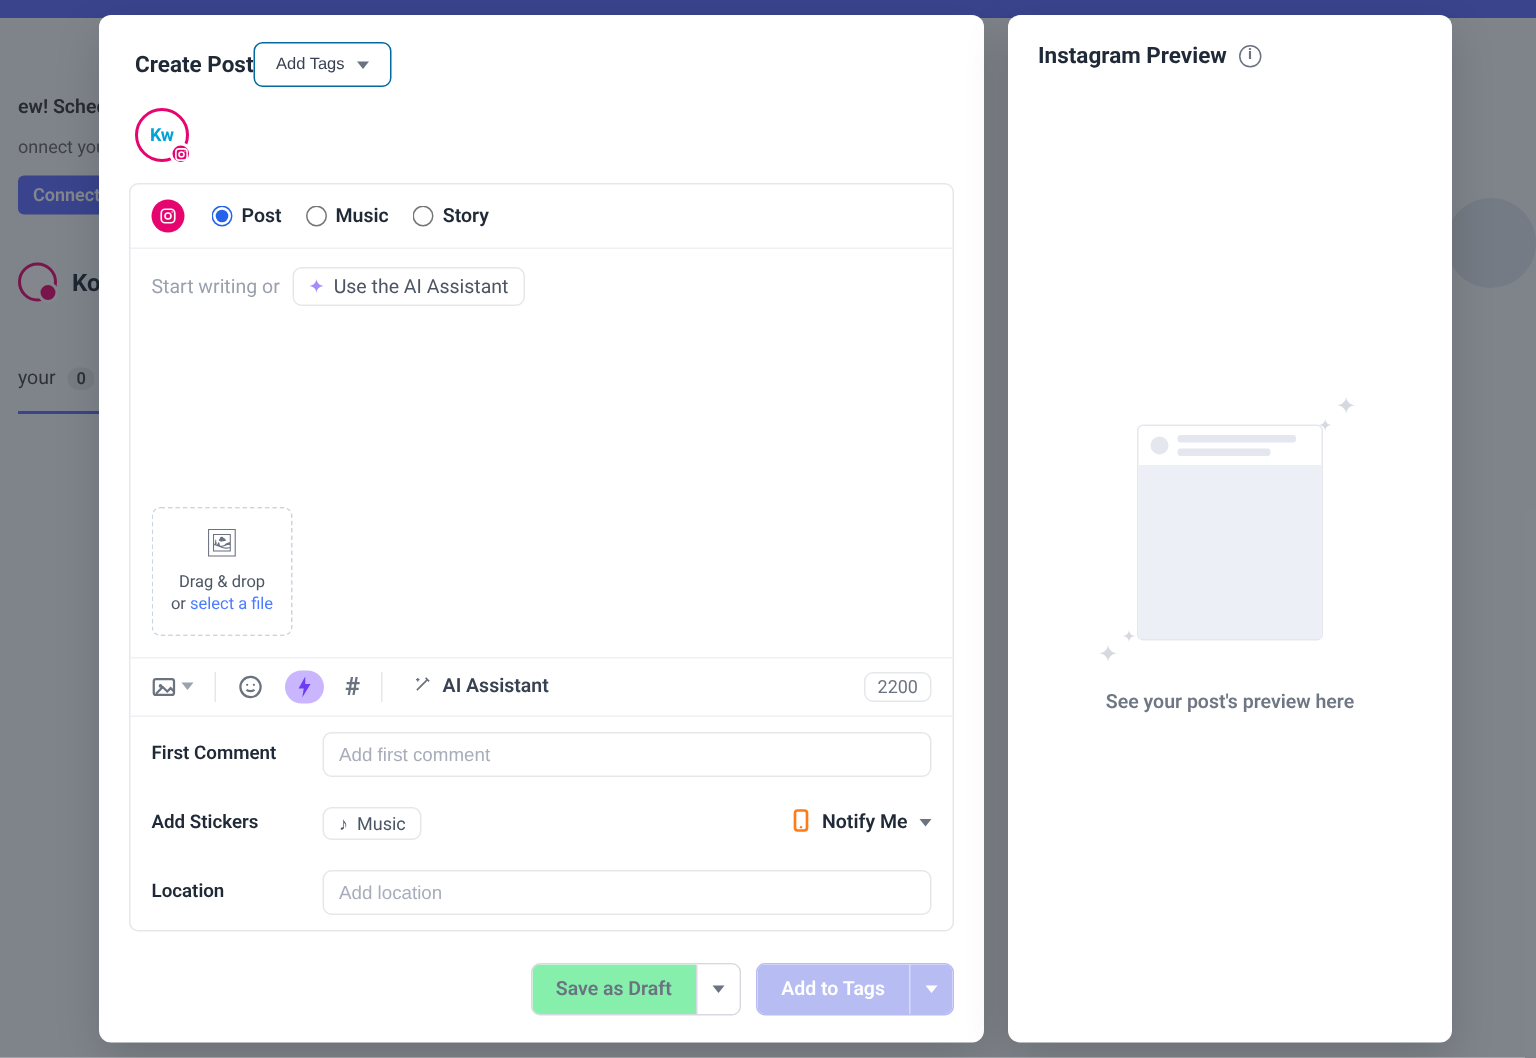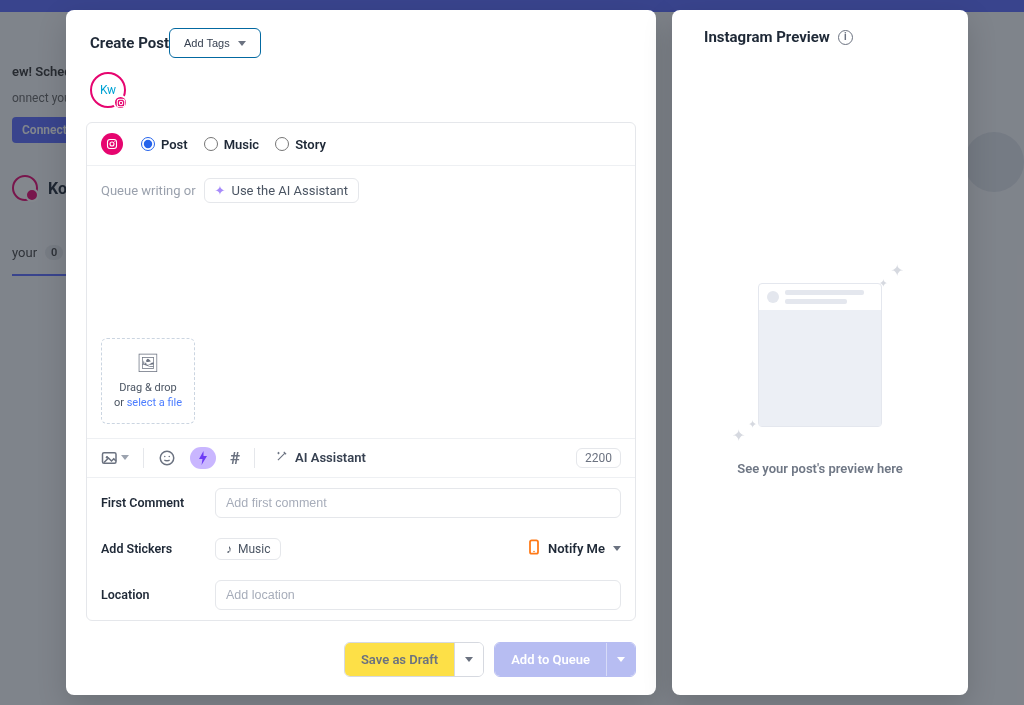--- a/index.html
+++ b/index.html
@@ -34,21 +34,21 @@
   .panel-main { flex: 1 1 auto; min-width: 0; }
   .panel-preview { width: 296px; flex: 0 0 296px; }
 
   
   .main-header { display: flex; align-items: center; justify-content: flex-start; padding: 18px 20px 8px 24px; }
   .main-title { font-size: 15px; font-weight: 700; color: #1f2937; }
   .tags-btn { border: 1px solid #0369a1; background: #fff; border-radius: 6px; padding: 8px 14px; font-size: 11px; color: #374151; display: inline-flex; align-items: center; gap: 8px; cursor: pointer; }
   .caret { width: 0; height: 0; border-left: 4px solid transparent; border-right: 4px solid transparent; border-top: 5px solid #6b7280; }
 
   .accounts-row { padding: 6px 24px 10px 24px; }
-  .acct-chip { width: 36px; height: 36px; border-radius: 50%; border: 2.5px solid #e6056f; position: relative; display: inline-flex; align-items: center; justify-content: center; font-size: 12px; font-weight: 400; color: #00a3d4; }
+  .acct-chip { width: 36px; height: 36px; border-radius: 50%; border: 2.5px solid #e6056f; position: relative; display: inline-flex; align-items: center; justify-content: center; font-size: 12px; font-weight: 700; color: #00a3d4; }
   .acct-chip .mini { position: absolute; right: -4px; bottom: -4px; width: 15px; height: 15px; border-radius: 50%; background: #e6056f; border: 2px solid #fff; display: flex; align-items: center; justify-content: center; }
 
   .compose-frame { margin: 4px 20px 0 20px; border: 1px solid #e5e7eb; border-radius: 6px; }
 
   .compose-top { display: flex; align-items: center; gap: 18px; padding: 10px 14px; border-bottom: 1px solid #eef0f3; }
   .platform-dot { width: 22px; height: 22px; border-radius: 50%; background: #e6056f; display: flex; align-items: center; justify-content: center; }
   .type-radios { display: flex; align-items: center; gap: 16px; }
   .type-radio { display: inline-flex; align-items: center; gap: 6px; font-size: 13px; font-weight: 600; color: #1f2937; cursor: pointer; }
   .type-radio input { accent-color: #2563eb; width: 14px; height: 14px; }
 
@@ -74,29 +74,29 @@
   .extra-row { display: flex; align-items: center; padding: 10px 14px; gap: 14px; }
   .extra-label { width: 100px; flex: 0 0 100px; font-size: 12.5px; font-weight: 600; color: #1f2937; }
   .music-pill { border: 1px solid #e5e7eb; border-radius: 6px; padding: 3px 10px; font-size: 12px; color: #4b5563; display: inline-flex; align-items: center; gap: 6px; cursor: pointer; }
   .notify { margin-left: auto; display: inline-flex; align-items: center; gap: 8px; font-size: 13px; font-weight: 600; color: #1f2937; cursor: pointer; }
   .notify .phone { color: #ff7a18; }
   .ex-input { flex: 1; border: 1px solid #e5e7eb; border-radius: 6px; padding: 7px 10px; font-size: 12.5px; color: #1f2937; outline: none; }
   .ex-input::placeholder { color: #a7adba; }
 
   .footer { margin-top: auto; padding: 14px 20px 18px 20px; display: flex; justify-content: flex-end; gap: 10px; }
   .btn-split { display: inline-flex; border: 1px solid #d6d9e0; border-radius: 6px; overflow: hidden; }
-  .btn-split .main { padding: 9px 16px; font-size: 13px; font-weight: 600; background: #fde047; color: #6b7280; cursor: pointer; }
+  .btn-split .main { padding: 9px 16px; font-size: 13px; font-weight: 600; background: #86efac; color: #6b7280; cursor: pointer; }
   .btn-split .drop { padding: 9px 10px; border-left: 1px solid #d6d9e0; background: #fff; cursor: pointer; display: flex; align-items: center; }
   .btn-split.primary .main { background: #b7bdf2; color: #fff; }
   .btn-split.primary .drop { background: #b7bdf2; border-left-color: rgba(255,255,255,.45); }
   .btn-split.primary { border-color: #b7bdf2; }
   .btn-split.primary .caret { border-top-color: #fff; }
 
   
-  .prev-header { display: flex; align-items: center; gap: 8px; padding: 18px 20px; font-size: 15px; font-weight: 700; color: #1f2937; margin-left: 12px; }
+  .prev-header { display: flex; align-items: center; gap: 8px; padding: 18px 20px; font-size: 15px; font-weight: 700; color: #1f2937; }
   .info-ic { width: 15px; height: 15px; border: 1.5px solid #6b7280; border-radius: 50%; display: inline-flex; align-items: center; justify-content: center; font-size: 10px; color: #6b7280; font-weight: 700; line-height: 1; }
   .prev-body { flex: 1; display: flex; flex-direction: column; align-items: center; justify-content: center; padding: 20px; }
   .prev-card-wrap { position: relative; display: inline-block; }
   .sparkle { position: absolute; color: #d6d9e0; font-size: 16px; }
   .prev-card { width: 124px; border: 1px solid #e4e7ee; border-radius: 4px; background: #fff; }
   .prev-card .hdr { display: flex; align-items: center; gap: 6px; padding: 6px 8px; }
   .prev-card .av { width: 12px; height: 12px; border-radius: 50%; background: #e4e7ee; }
   .prev-card .ln { height: 5px; background: #e4e7ee; border-radius: 2px; }
   .prev-card .img { width: 100%; height: 116px; background: #eceff5; }
   .prev-caption { margin-top: 34px; font-size: 13px; font-weight: 600; color: #6f7785; }
@@ -178,21 +178,21 @@
           </label>
           <label class="type-radio">
             <input type="radio" name="ptype" style="">
             <span>Story</span>
           </label>
         </div>
       </div>
 
       <div class="writing-area">
         <span class="writing-ph">
-          <span>Queue writing or</span>
+          <span>Start writing or</span>
           <span class="ai-pill">
             <span class="spark">✦</span>
             <span>Use the AI Assistant</span>
           </span>
         </span>
       </div>
 
       <div class="dropzone">
         <div class="img-ic">🖼</div>
         <div>Drag &amp; drop</div>
@@ -271,21 +271,21 @@
     </div>
 
     <div class="footer">
       <div class="btn-split">
         <div class="main">Save as Draft</div>
         <div class="drop">
             <span class="caret"></span>
           </div>
       </div>
       <div class="btn-split primary">
-        <div class="main">Add to Queue</div>
+        <div class="main">Add to Tags</div>
         <div class="drop">
             <span class="caret"></span>
           </div>
       </div>
     </div>
 
   </div>
 
   <div class="panel panel-preview">
     <div class="prev-header">

